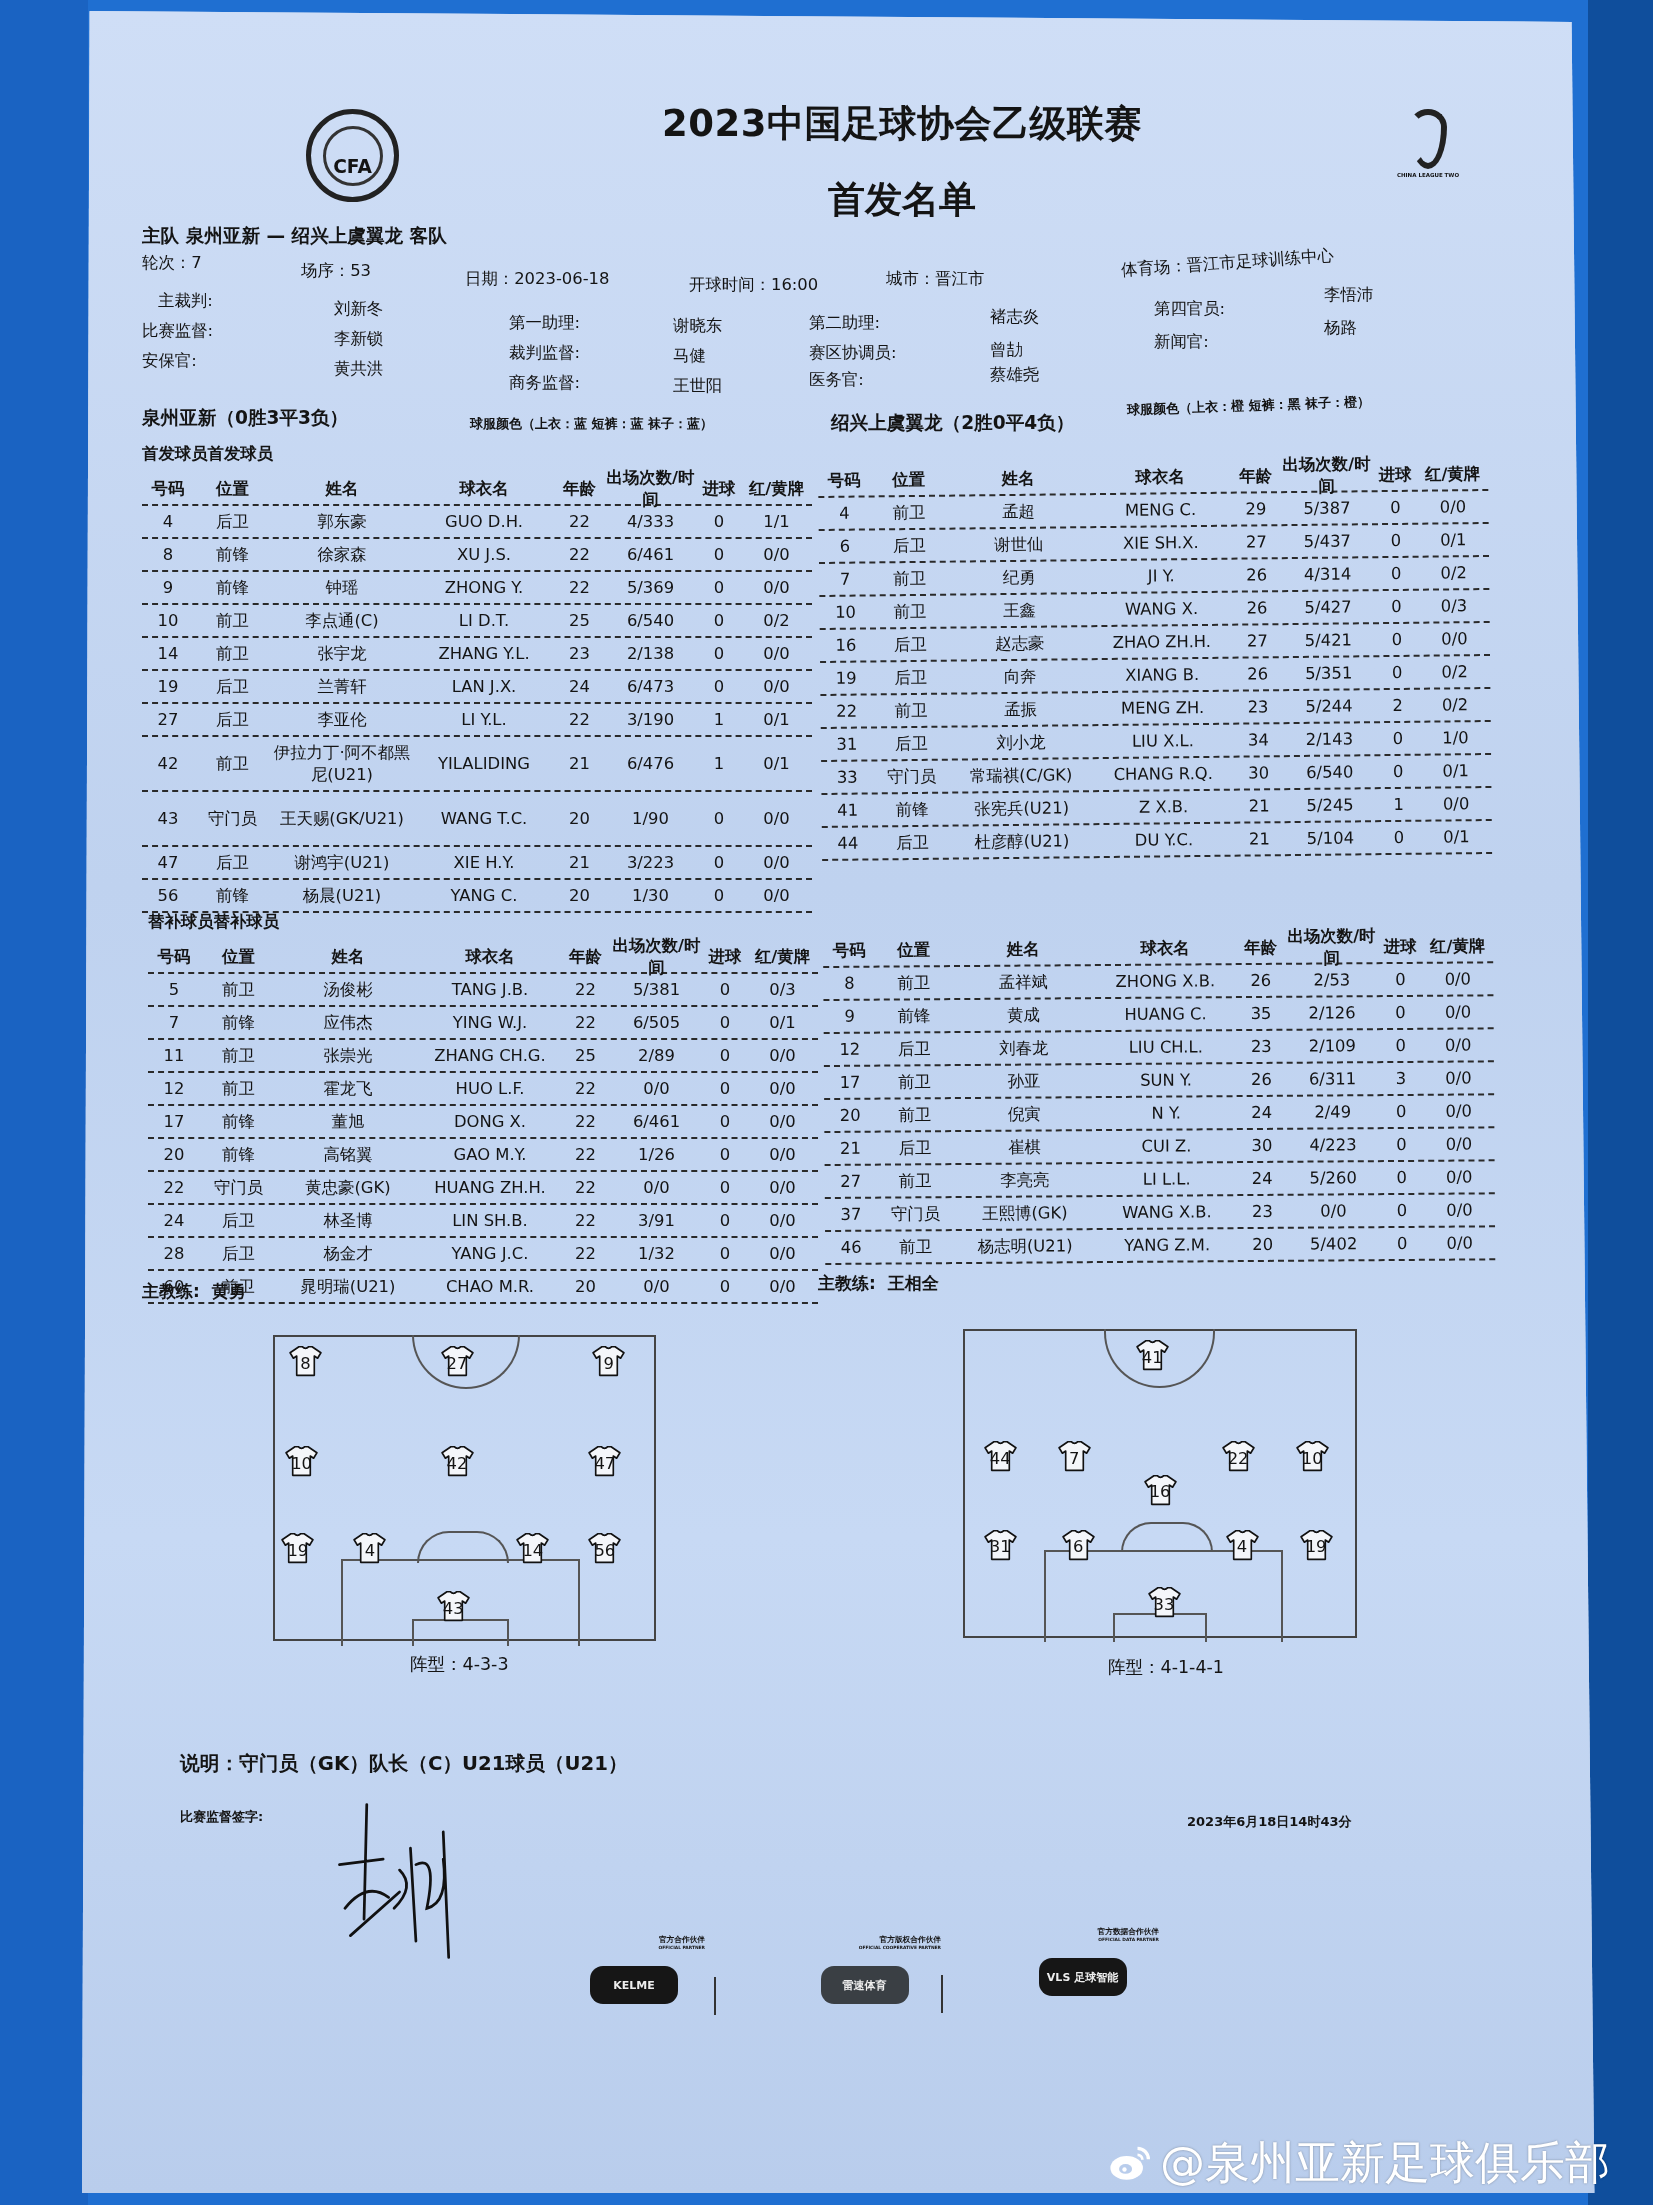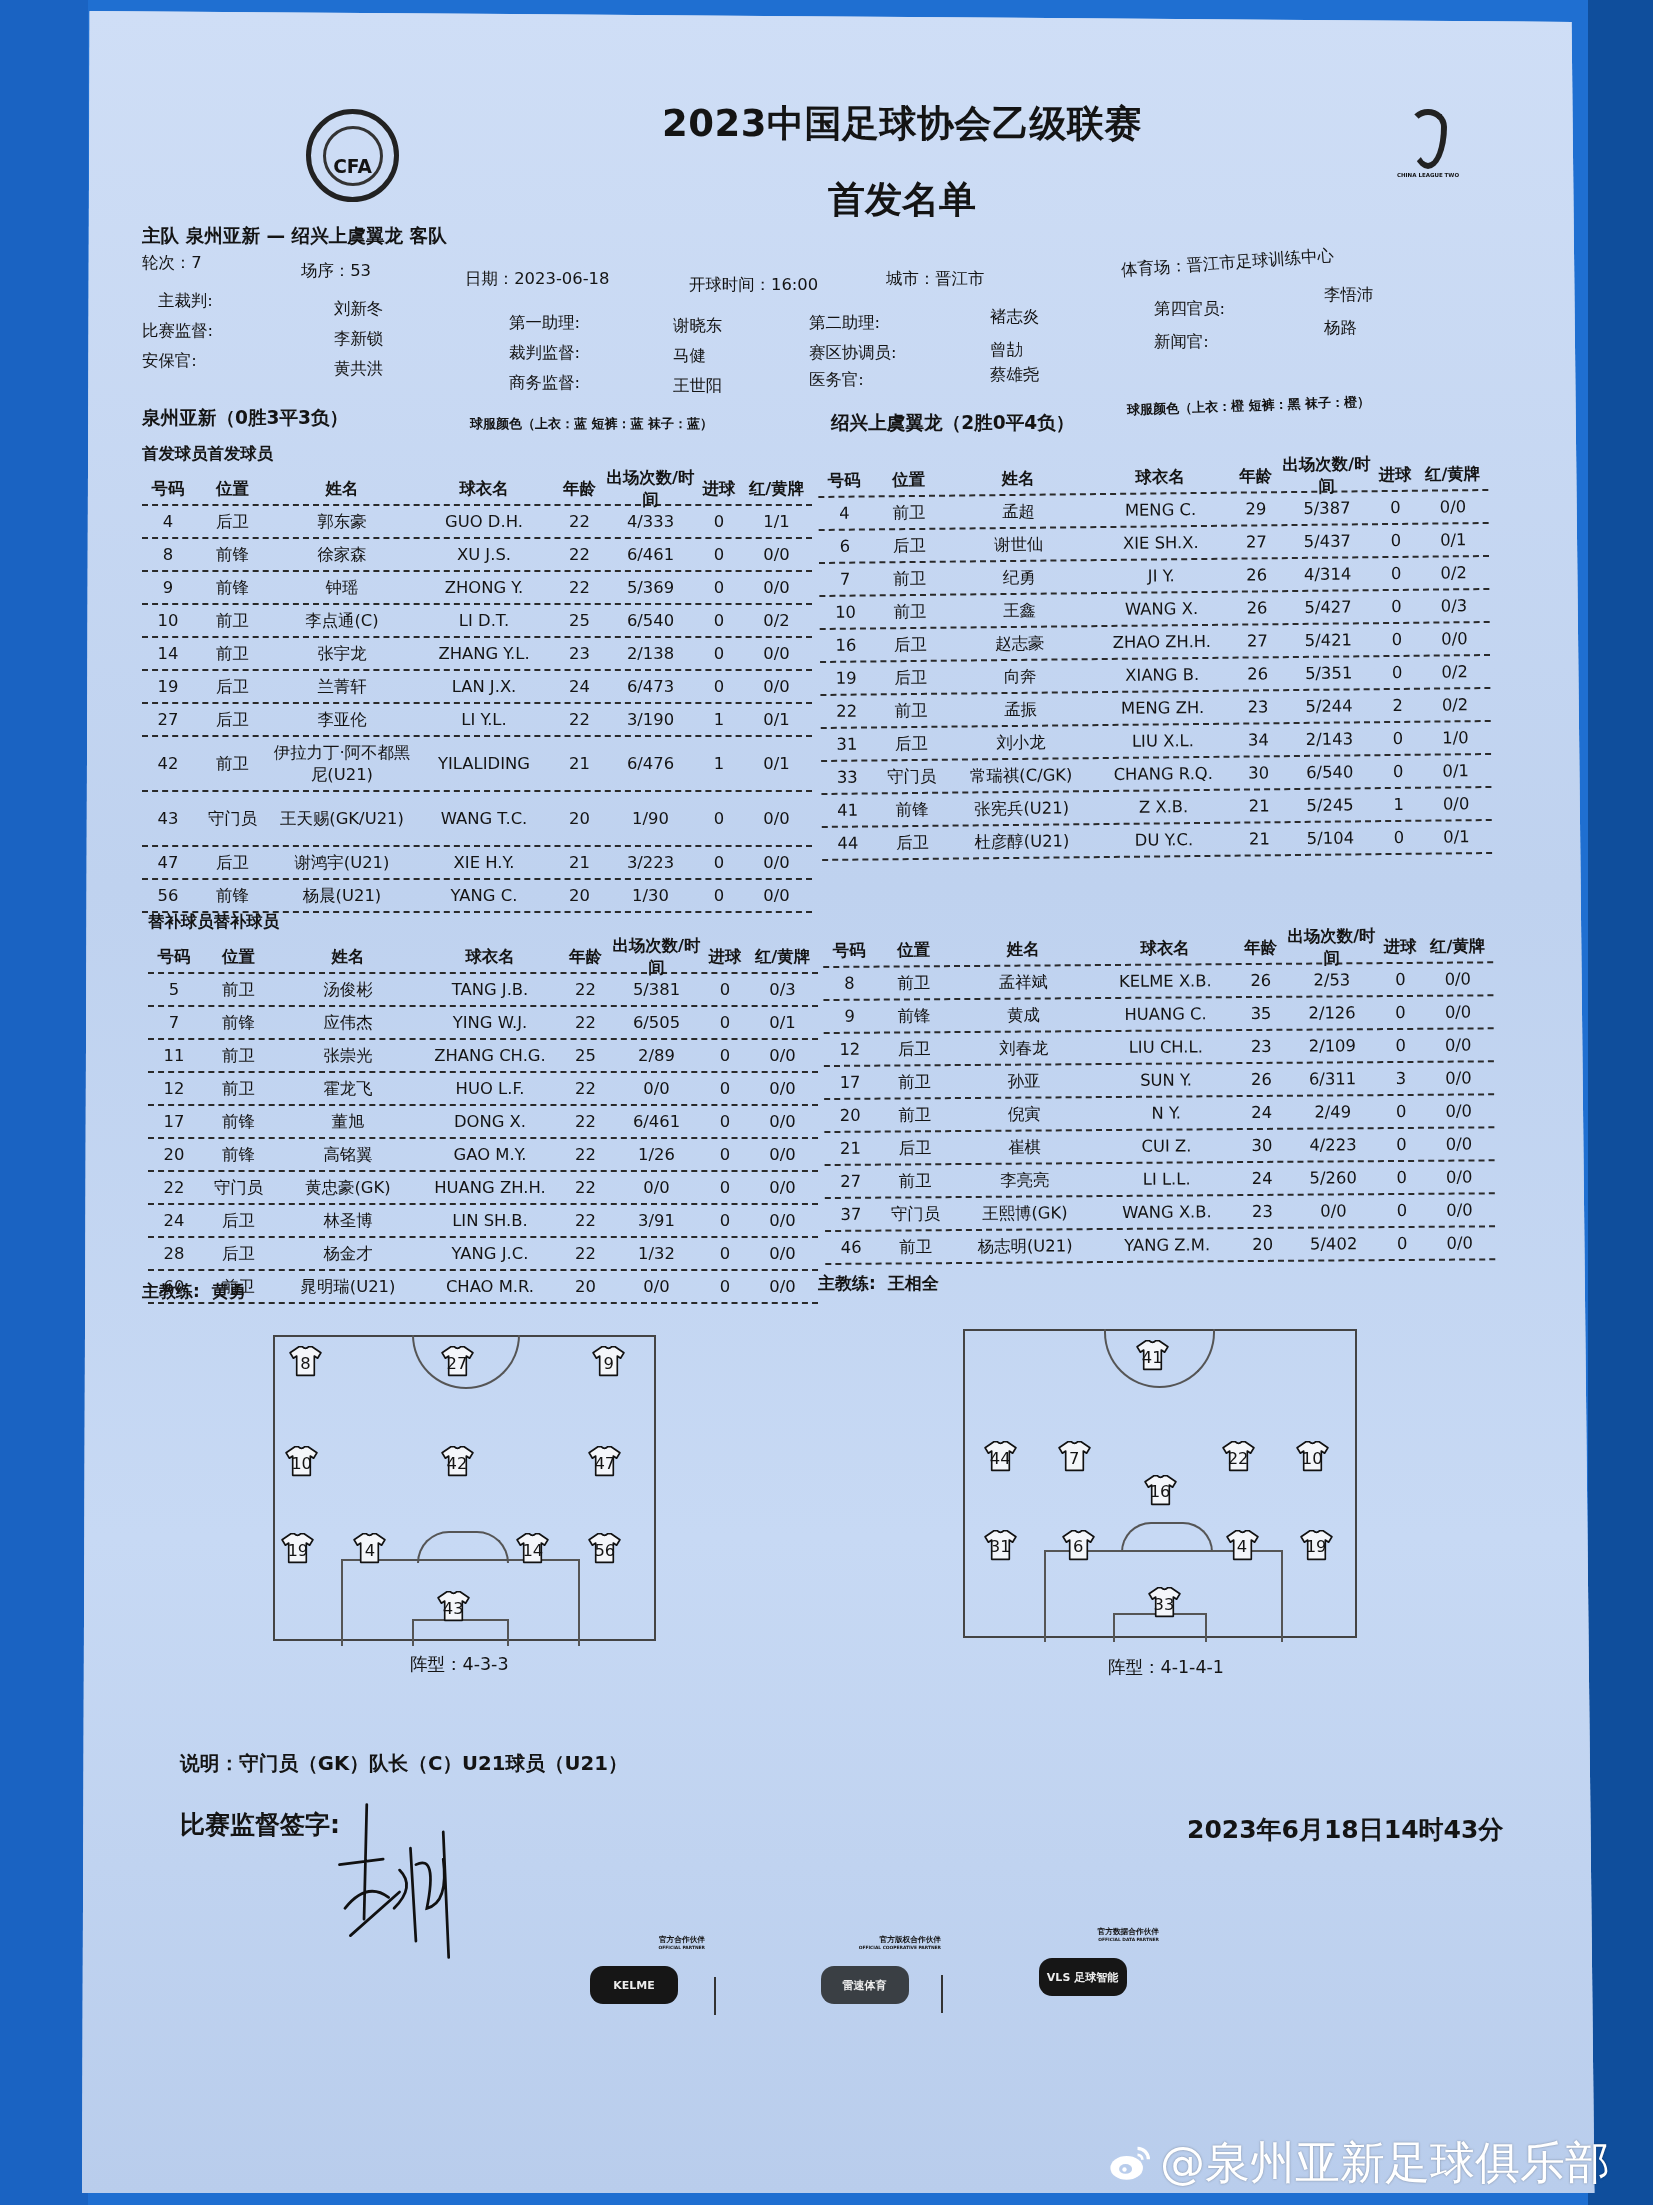--- a/index.html
+++ b/index.html
@@ -36,21 +36,21 @@
   .sec-title{font-weight:bold;font-size:16.4px;}
   .pitch{position:absolute;border:2.7px solid #444;box-sizing:border-box;}
   .pitch .arc-top{position:absolute;border:2.2px solid #555;border-top:none;border-radius:0 0 66px 66px;}
   .pitch .box{position:absolute;border:2.2px solid #555;border-bottom:none;}
   .pitch .arc-d{position:absolute;border:2.2px solid #555;border-bottom:none;border-radius:66px 66px 0 0;}
   .shirt-ic{position:absolute;width:33px;height:32px;}
   .shirt-ic svg{position:absolute;left:0;top:0;}
   .shirt-ic span{position:absolute;left:0;width:33px;top:8.8px;text-align:center;font-size:16.4px;font-family:"DejaVu Sans",sans-serif;}
   .formation{font-size:17.5px;}
   .note{font-size:19.7px;font-weight:bold;}
-  .sig{font-size:25px;font-weight:bold;}
+  .sig{font-size:13px;font-weight:bold;}
   .sponsor{position:absolute;text-align:right;}
   .sponsor .cap{font-size:7.7px;font-weight:bold;line-height:8.8px;}
   .sponsor .cap2{font-size:4.4px;font-weight:bold;}
   .sponsor .badge{margin:16.4px auto 0;width:88px;height:38px;background:#161616;border-radius:13px;color:#eee;font-size:11px;font-weight:bold;display:flex;align-items:center;justify-content:center;}
   .vsep{position:absolute;width:2.2px;height:38px;background:#333;}
   .watermark{position:absolute;right:44px;top:2133px;font-size:45px;color:#ffffff;display:flex;align-items:center;text-shadow:0 0 2.2px rgba(0,0,0,0.35);}
   .weibo{width:44px;height:38px;margin-right:6.6px;position:relative;}
 </style>
 </head>
 <body>
@@ -487,21 +487,21 @@
       <div class="c age">年龄</div>
       <div class="c apps">出场次数/时间</div>
       <div class="c goals">进球</div>
       <div class="c cards">红/黄牌</div>
     </div>
     <div id="away-subs">
         <div class="row">
           <div class="c num">8</div>
           <div class="c pos">前卫</div>
           <div class="c name">孟祥斌</div>
-          <div class="c shirt">KELME X.B.</div>
+          <div class="c shirt">ZHONG X.B.</div>
           <div class="c age">26</div>
           <div class="c apps">2/53</div>
           <div class="c goals">0</div>
           <div class="c cards">0/0</div>
         </div>
         <div class="row">
           <div class="c num">9</div>
           <div class="c pos">前锋</div>
           <div class="c name">黄成</div>
           <div class="c shirt">HUANG C.</div>

